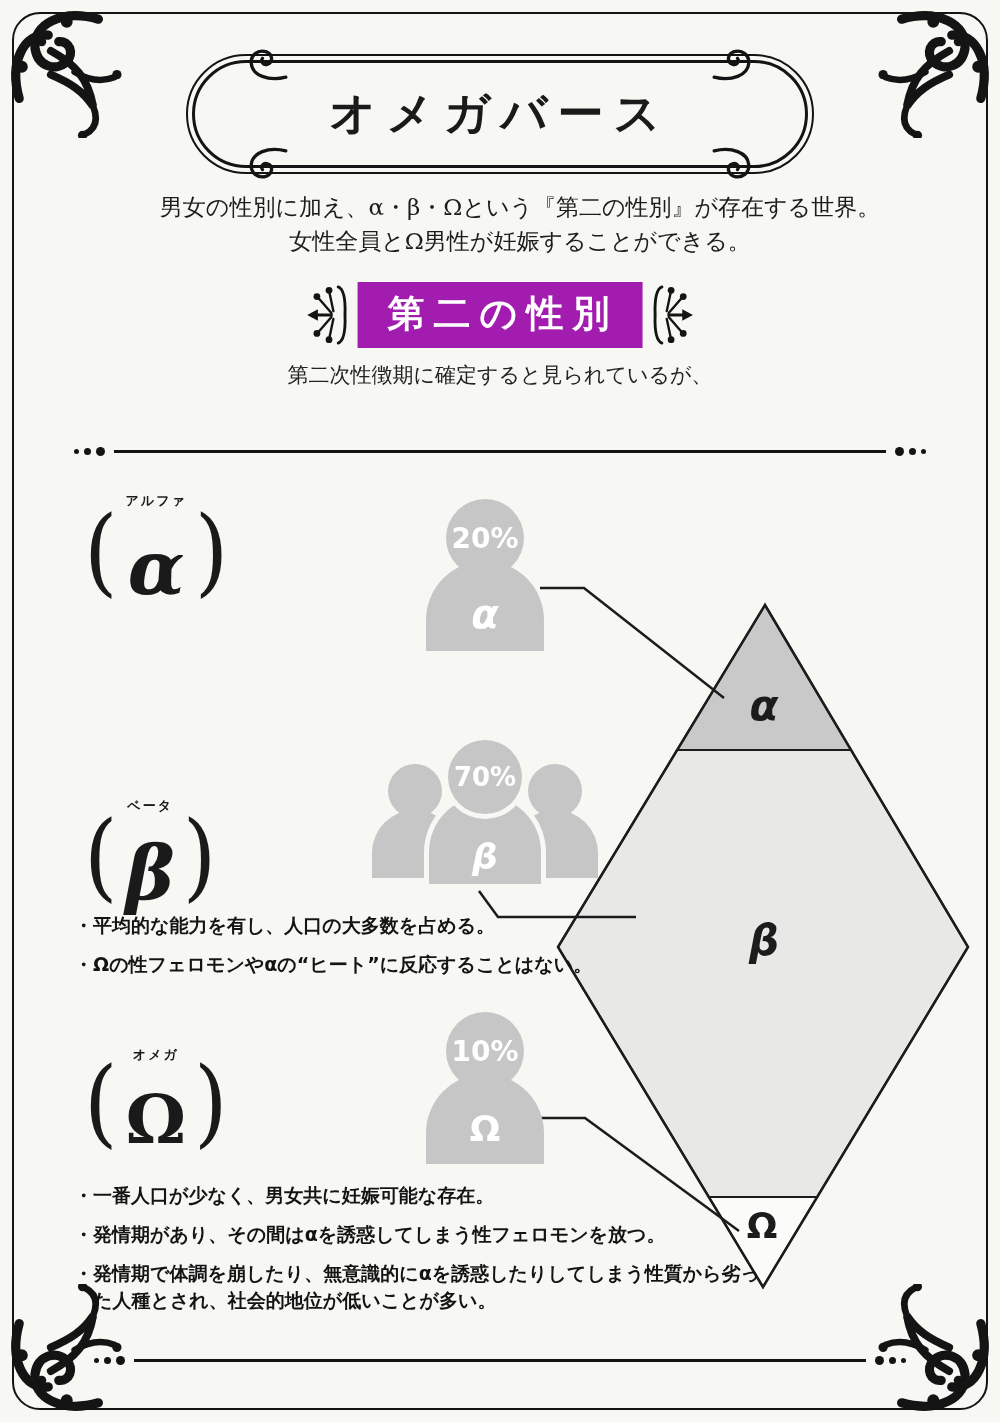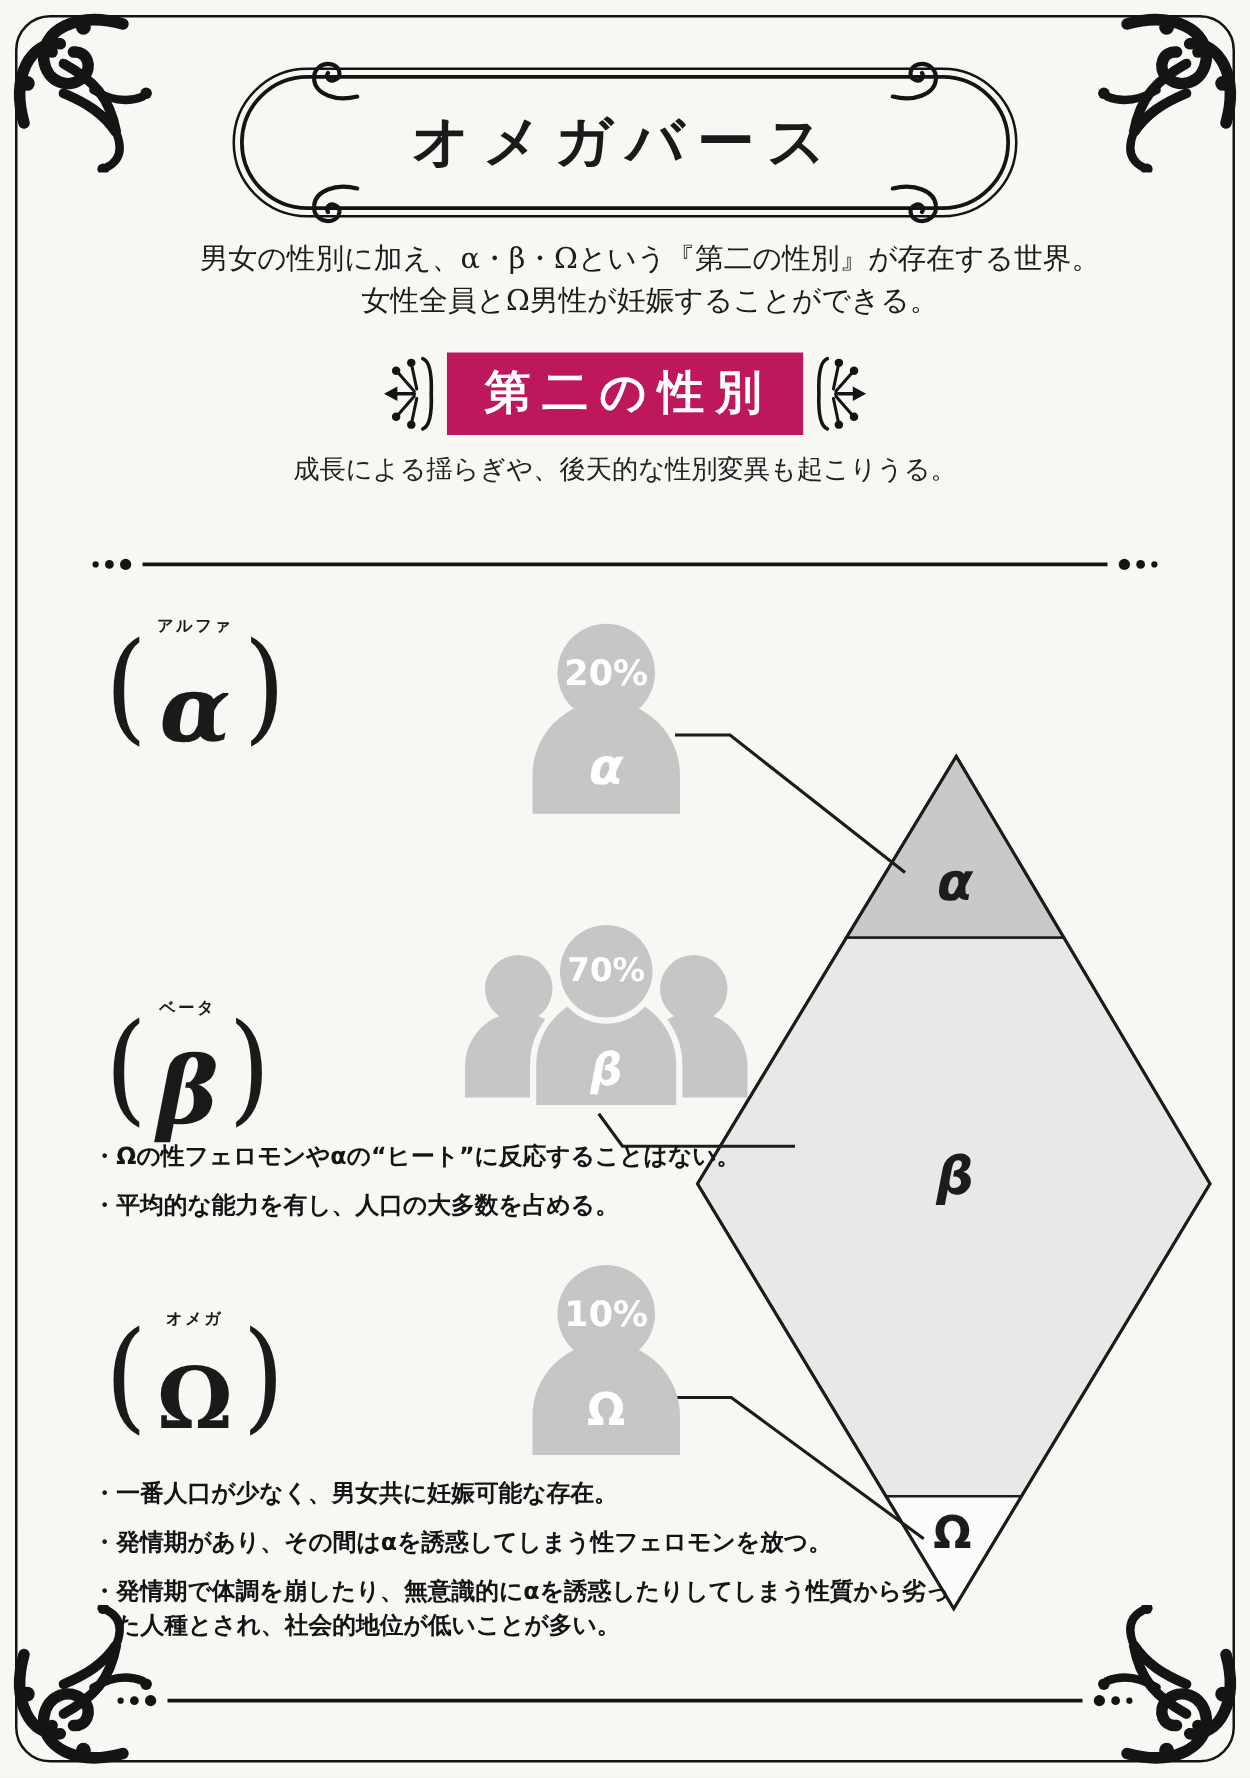--- a/index.html
+++ b/index.html
@@ -26,21 +26,21 @@
   .page-title{position:absolute;inset:0;display:flex;align-items:center;justify-content:center;
     font-family:"DejaVu Serif","Liberation Serif",serif;font-weight:bold;font-size:46px;letter-spacing:10px;}
 
   .intro{position:absolute;left:0;top:190px;width:100%;text-align:center;
     font-family:"DejaVu Serif","Liberation Serif",serif;font-size:23px;line-height:34px;color:#1c1c1c;padding-left:20px;}
 
   
   .heading-row{position:absolute;top:282px;left:50%;transform:translateX(-50%);display:flex;align-items:center;gap:8px;}
   .heading-orn{width:44px;height:62px;}
   .heading-orn.right{transform:scaleX(-1);}
-  .heading-box{background:#be185d;color:#fff;padding:7px 24px 9px 30px;
+  .heading-box{background:#a21caf;color:#fff;padding:7px 24px 9px 30px;
     font-family:"DejaVu Serif","Liberation Serif",serif;font-weight:bold;font-size:37px;letter-spacing:9px;}
 
   .notes{position:absolute;left:0;top:360px;width:100%;text-align:center;
     font-family:"DejaVu Serif","Liberation Serif",serif;font-size:21px;line-height:31px;color:#222;}
 
   
   .divider{position:absolute;display:flex;align-items:center;gap:5px;}
   .divider.top{left:74px;right:74px;top:447px;}
   .divider.bottom{left:94px;right:94px;top:1356px;}
   .divider .line{flex:1;height:3px;background:#141414;margin:0 4px;}
@@ -203,21 +203,21 @@
         <line x1="26" y1="34" x2="13" y2="49" stroke-width="2.5"></line>
           <circle cx="11" cy="51" r="3.5" fill="#141414" stroke="none"></circle>
         <line x1="28" y1="36" x2="24" y2="55" stroke-width="2.5"></line>
           <circle cx="23.5" cy="57.5" r="3.5" fill="#141414" stroke="none"></circle>
         <path d="M33,3 Q41,6 40,32 Q41,58 33,61" fill="none" stroke-width="3"></path>
       </g>
     </svg>
   </div>
 
   <div class="notes">
-    <div>成長による揺らぎや、後天的な性別変異も起こりうる。</div>
+    <div>第二次性徴期に確定すると見られているが、</div>
   </div>
 
   <div class="divider top">
     <span class="dot d1"></span>
     <span class="dot d2"></span>
     <span class="dot d3"></span>
     <span class="line"></span>
     <span class="dot d3"></span>
     <span class="dot d2"></span>
     <span class="dot d1"></span>
@@ -271,22 +271,22 @@
     <div>
       <div class="p-body outlined" style="left:61px;top:56px;width:112px;height:88px;"></div>
       <div class="p-head outlined" style="left:80px;top:0;width:74px;height:74px;">
         <span class="p-percent" style="font-size:26px;">70%</span>
       </div>
       <div class="p-glyph" style="top:96px;left:0;font-size:36px;">β</div>
     </div>
   </div>
 
   <div class="bullets beta">
+    <p>・平均的な能力を有し、人口の大多数を占める。</p>
     <p>・Ωの性フェロモンやαの“ヒート”に反応することはない。</p>
-    <p>・平均的な能力を有し、人口の大多数を占める。</p>
   </div>
 
   <div class="greek-label" style="left:84px;top:1046px;">
     <span class="bracket">(</span>
     <span class="greek-core">
       <span class="furigana">オメガ</span>
       <span class="greek-letter upright">Ω</span>
     </span>
     <span class="bracket">)</span>
   </div>

